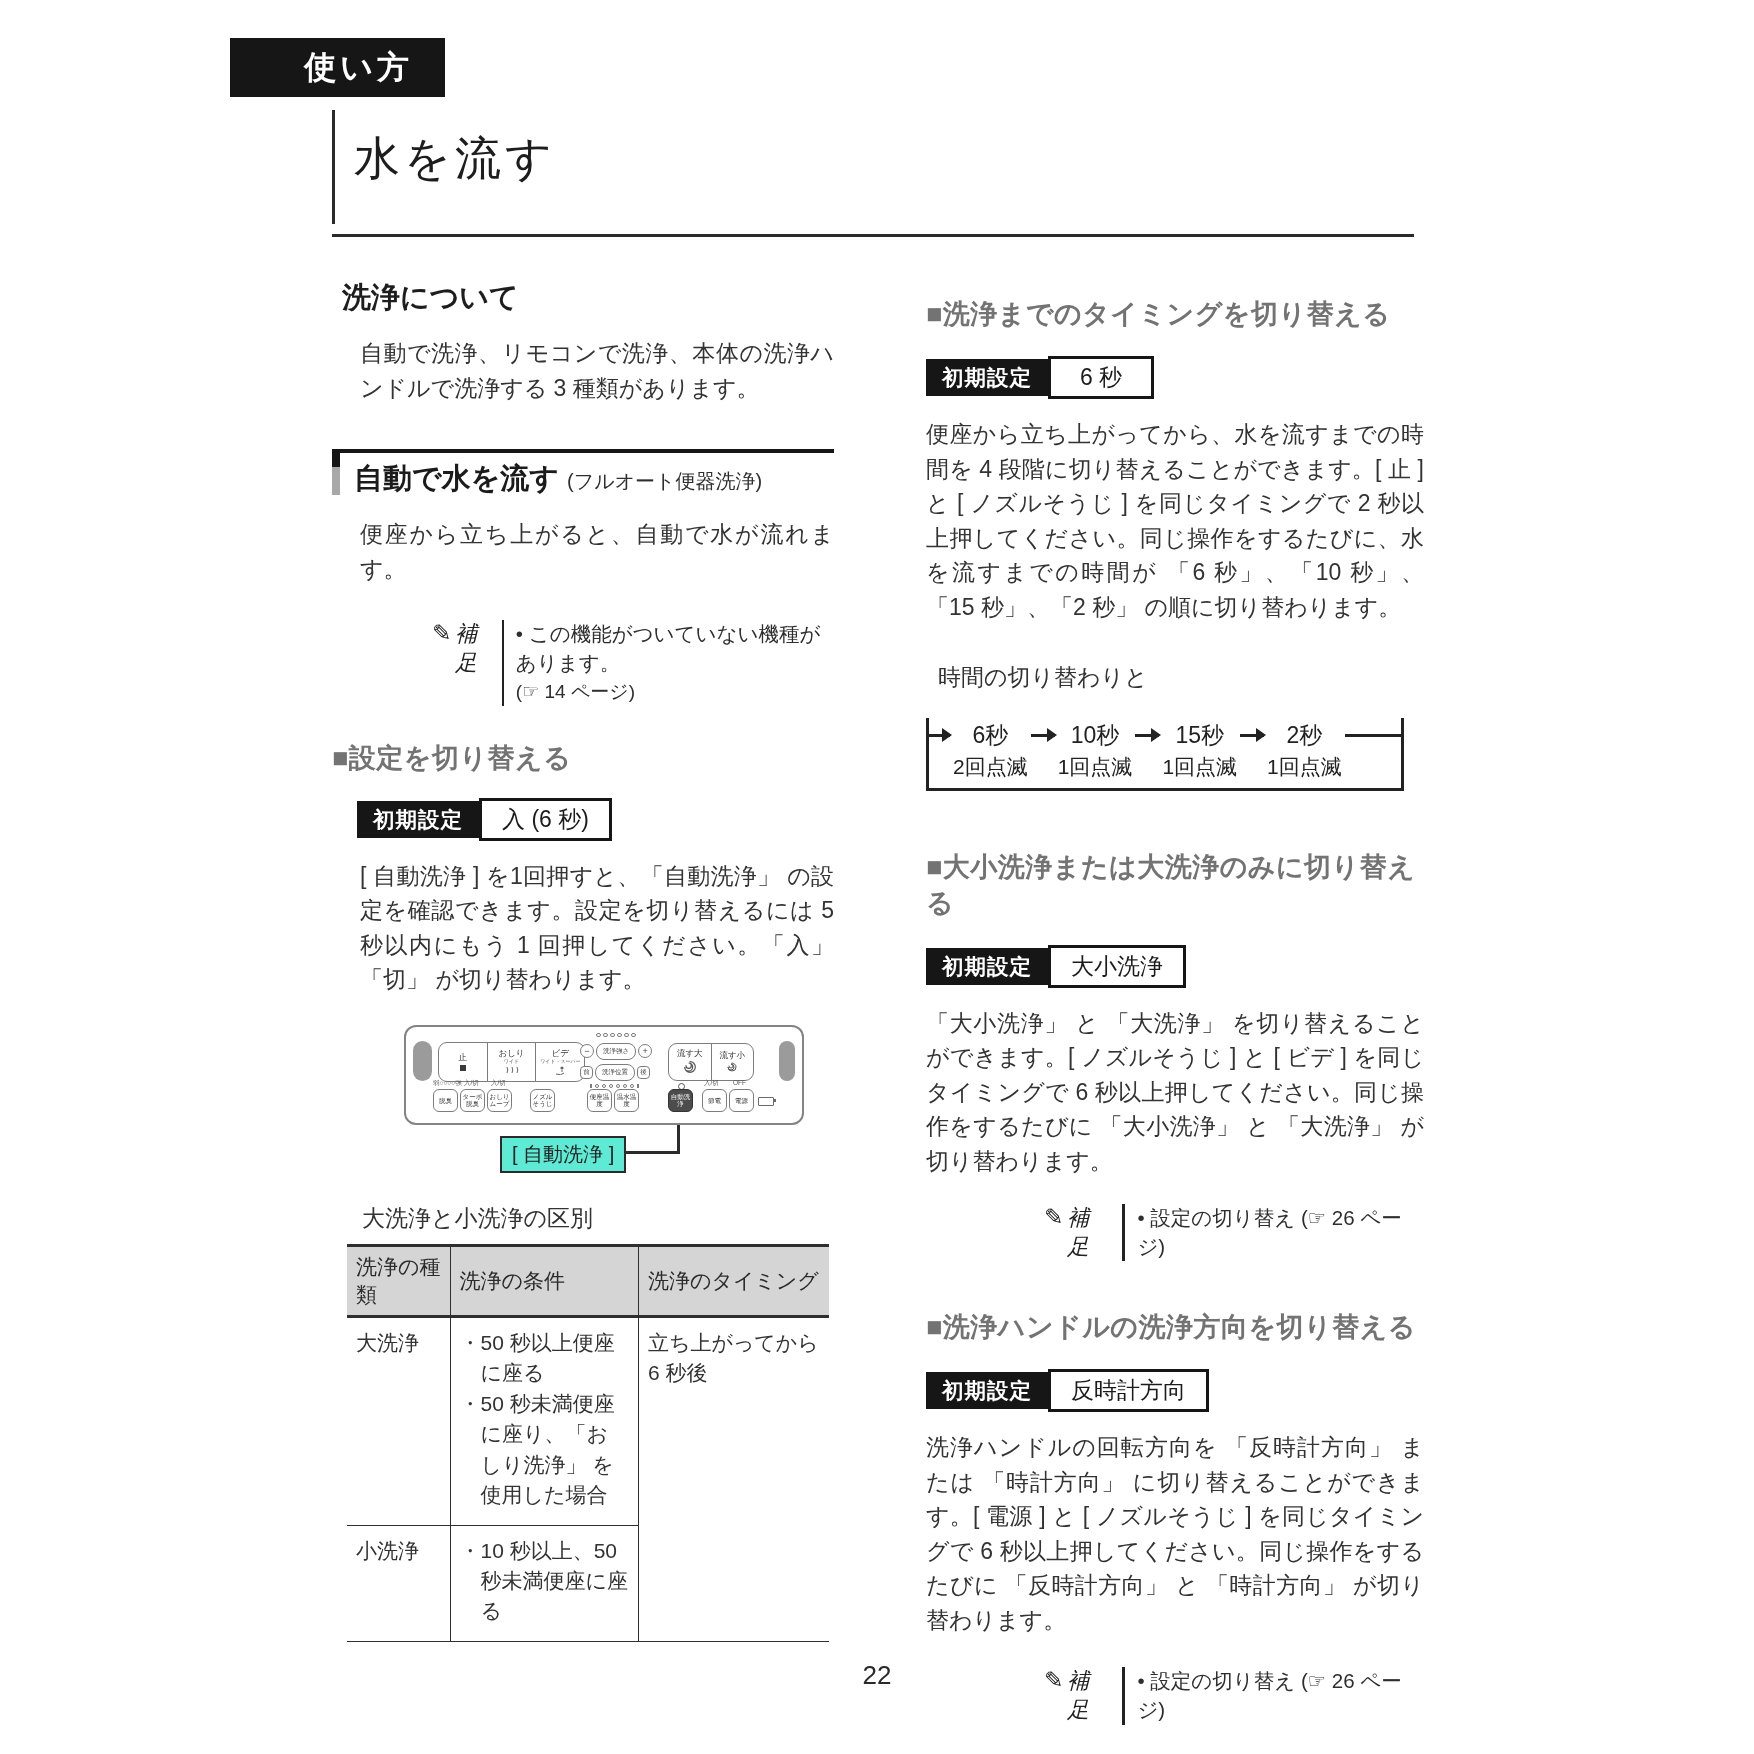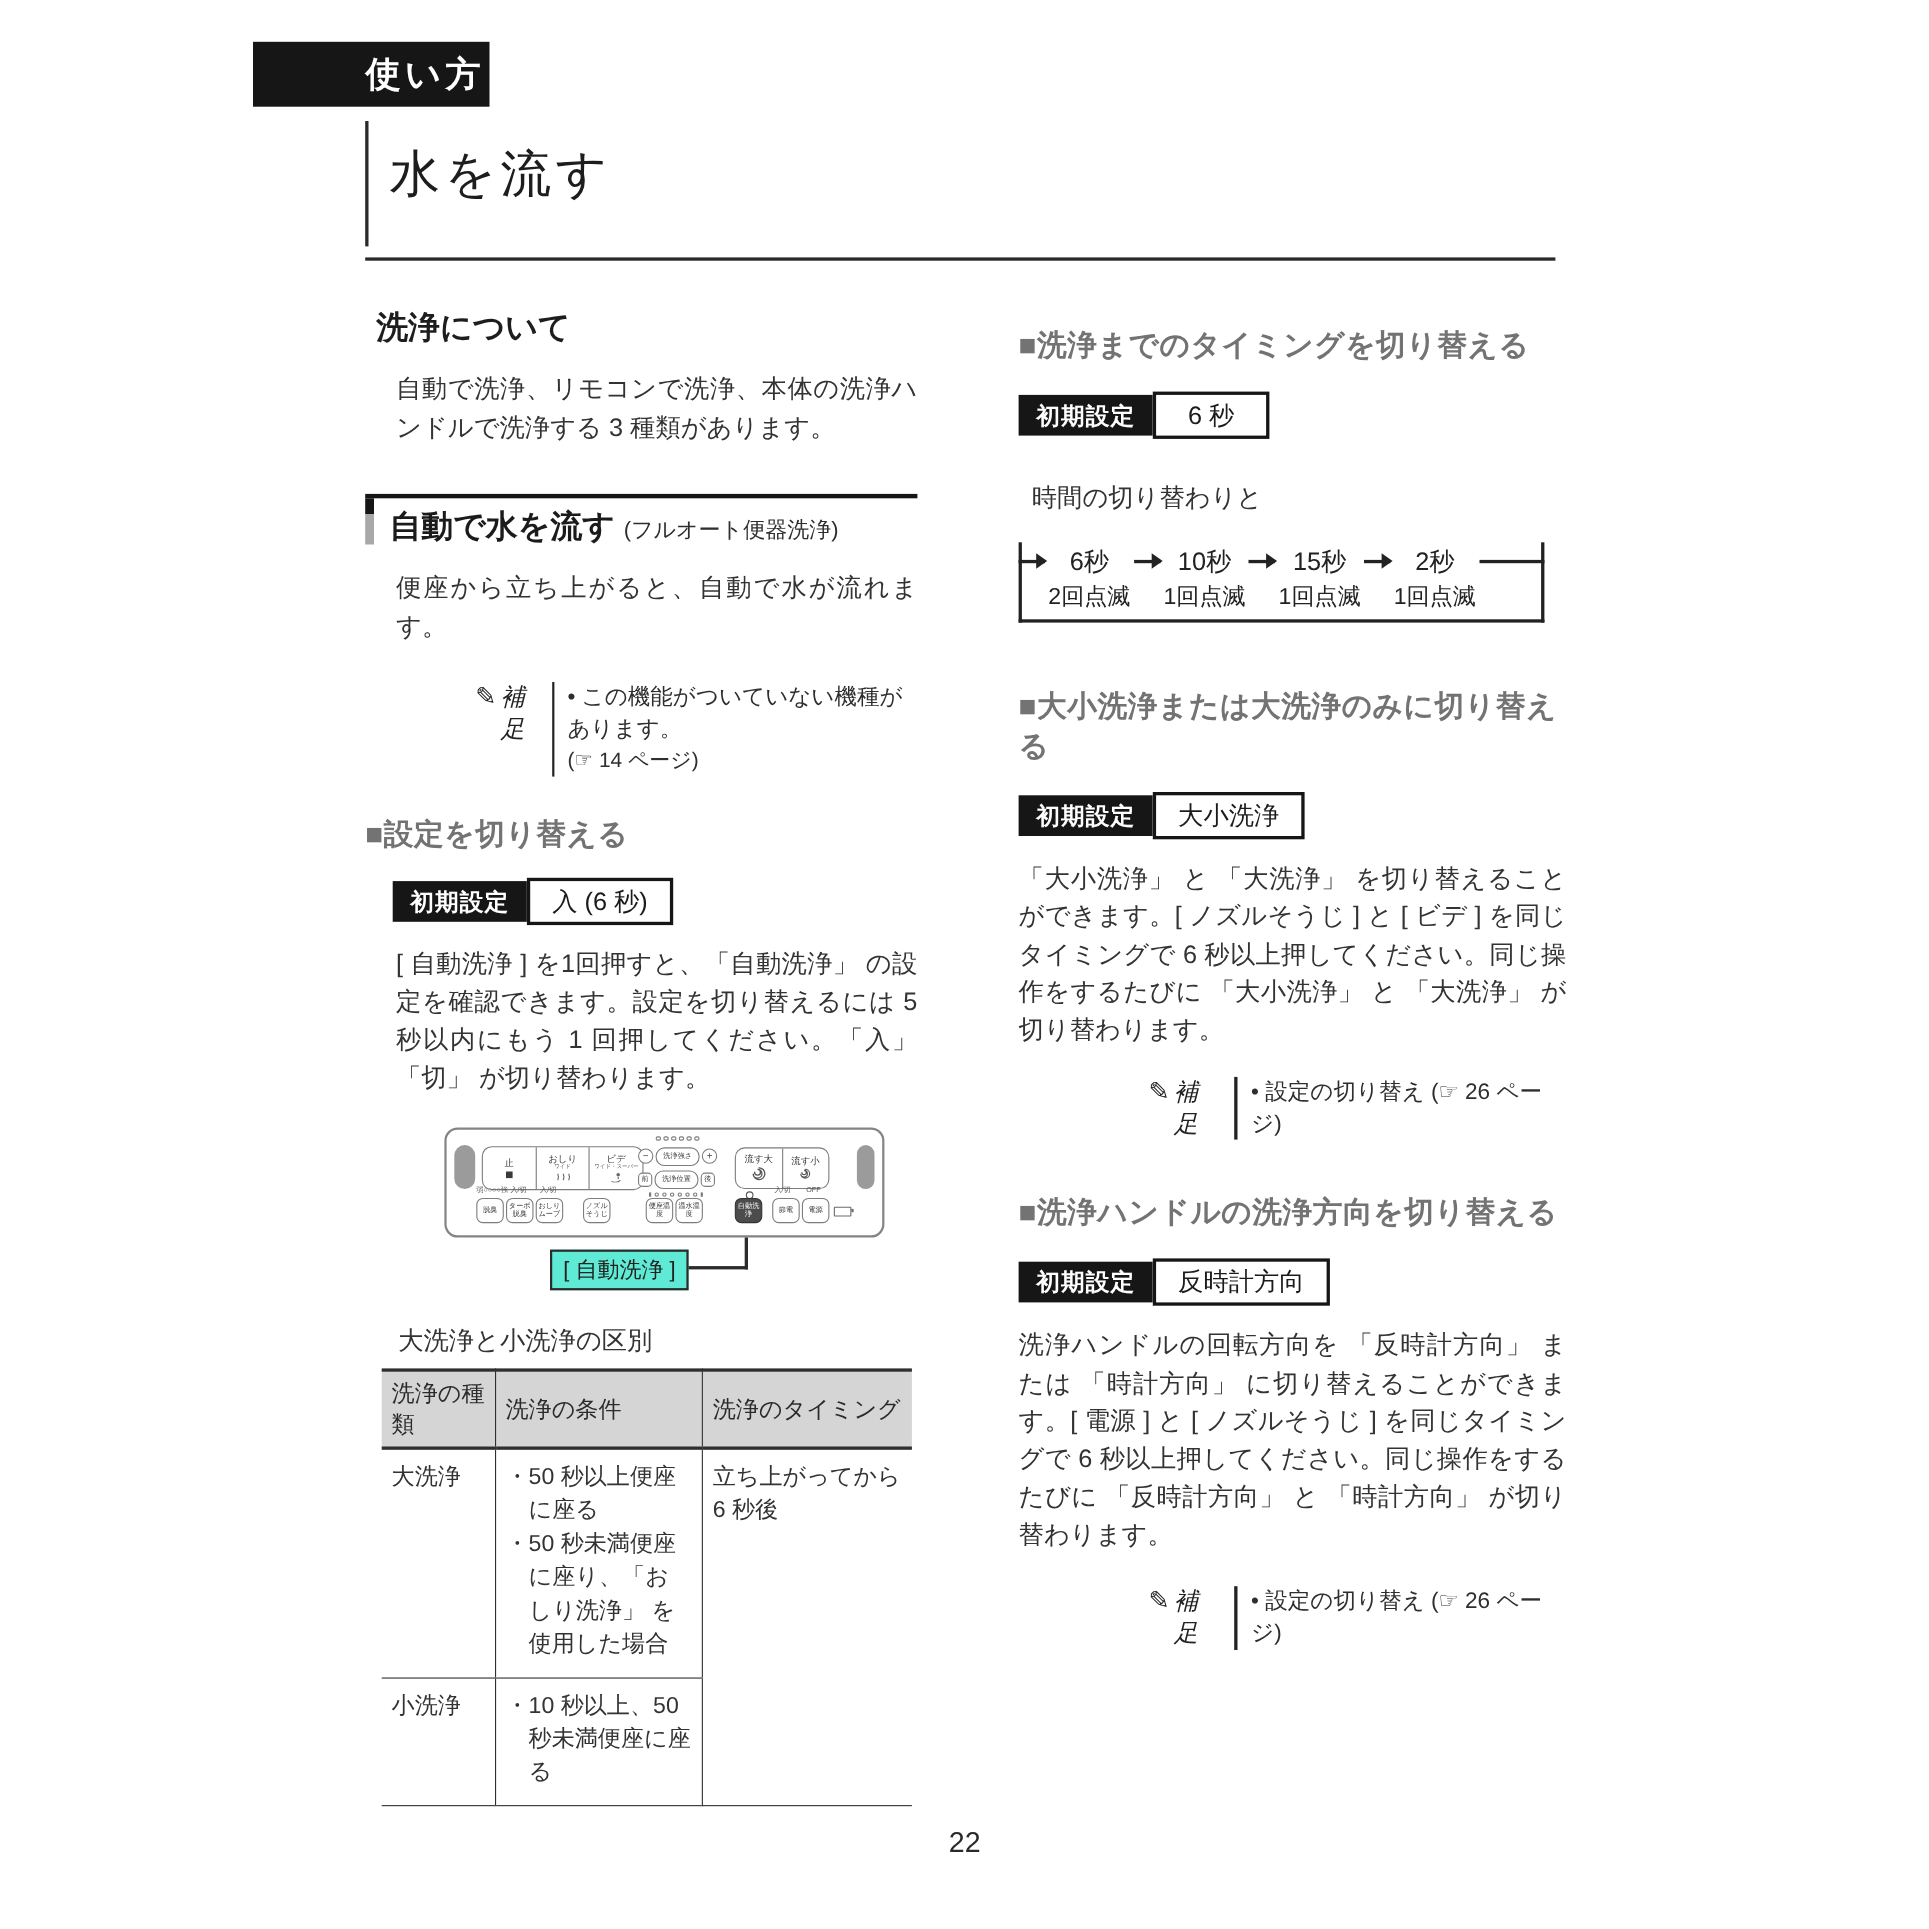--- a/index.html
+++ b/index.html
@@ -1,21 +1,21 @@
 <!DOCTYPE html>
 <html><head>
 <meta charset="utf-8">
 <style>
   html,body{margin:0;padding:0;background:#fff;}
   .page{position:relative;width:1754px;height:1754px;background:#ffffff;overflow:hidden;
         font-family:"Liberation Sans","DejaVu Sans",sans-serif;color:#2e2e2e;}
 
   
   .tab{position:absolute;left:230px;top:38px;width:215px;height:59px;background:#161616;
-       display:flex;align-items:center;justify-content:flex-end;padding-right:4px;box-sizing:border-box;}
+       display:flex;align-items:center;justify-content:flex-end;padding-right:32px;box-sizing:border-box;}
   .tab span{color:#fff;font-size:32px;font-weight:700;letter-spacing:4px;}
   .title-vline{position:absolute;left:332px;top:110px;width:3px;height:114px;background:#2a2a2a;}
   .page-title{position:absolute;left:354px;top:128px;margin:0;font-size:46px;font-weight:500;
        letter-spacing:4px;color:#1d1d1d;}
   .title-hline{position:absolute;left:332px;top:234px;width:1082px;height:3px;background:#2a2a2a;}
 
   
   .columns{position:absolute;left:332px;top:268px;width:1092px;display:flex;gap:92px;}
   .col-left{width:502px;flex:none;}
   .col-right{width:498px;flex:none;}
@@ -321,20 +321,21 @@
       </table>
     </div>
 
     <div class="col-right">
 
       <h3 class="h-square mt28">■洗浄までのタイミングを切り替える</h3>
       <div class="default-row mt24">
         <span class="badge-label">初期設定</span>
         <span class="badge-value">6 秒</span>
       </div>
+      <p class="body mt18">便座から立ち上がってから、水を流すまでの時間を 4 段階に切り替えることができます。[ 止 ] と [ ノズルそうじ ] を同じタイミングで 2 秒以上押してください。同じ操作をするたびに、水を流すまでの時間が 「6 秒」、「10 秒」、「15 秒」、「2 秒」 の順に切り替わります。</p>
 
       <div class="diagram-caption">
         <div>時間の切り替わりと</div>
       </div>
 
       <div class="cycle">
         <div class="cycle-frame"></div>
         <div class="cycle-items">
           <span class="arr"></span>
           <span class="step">

